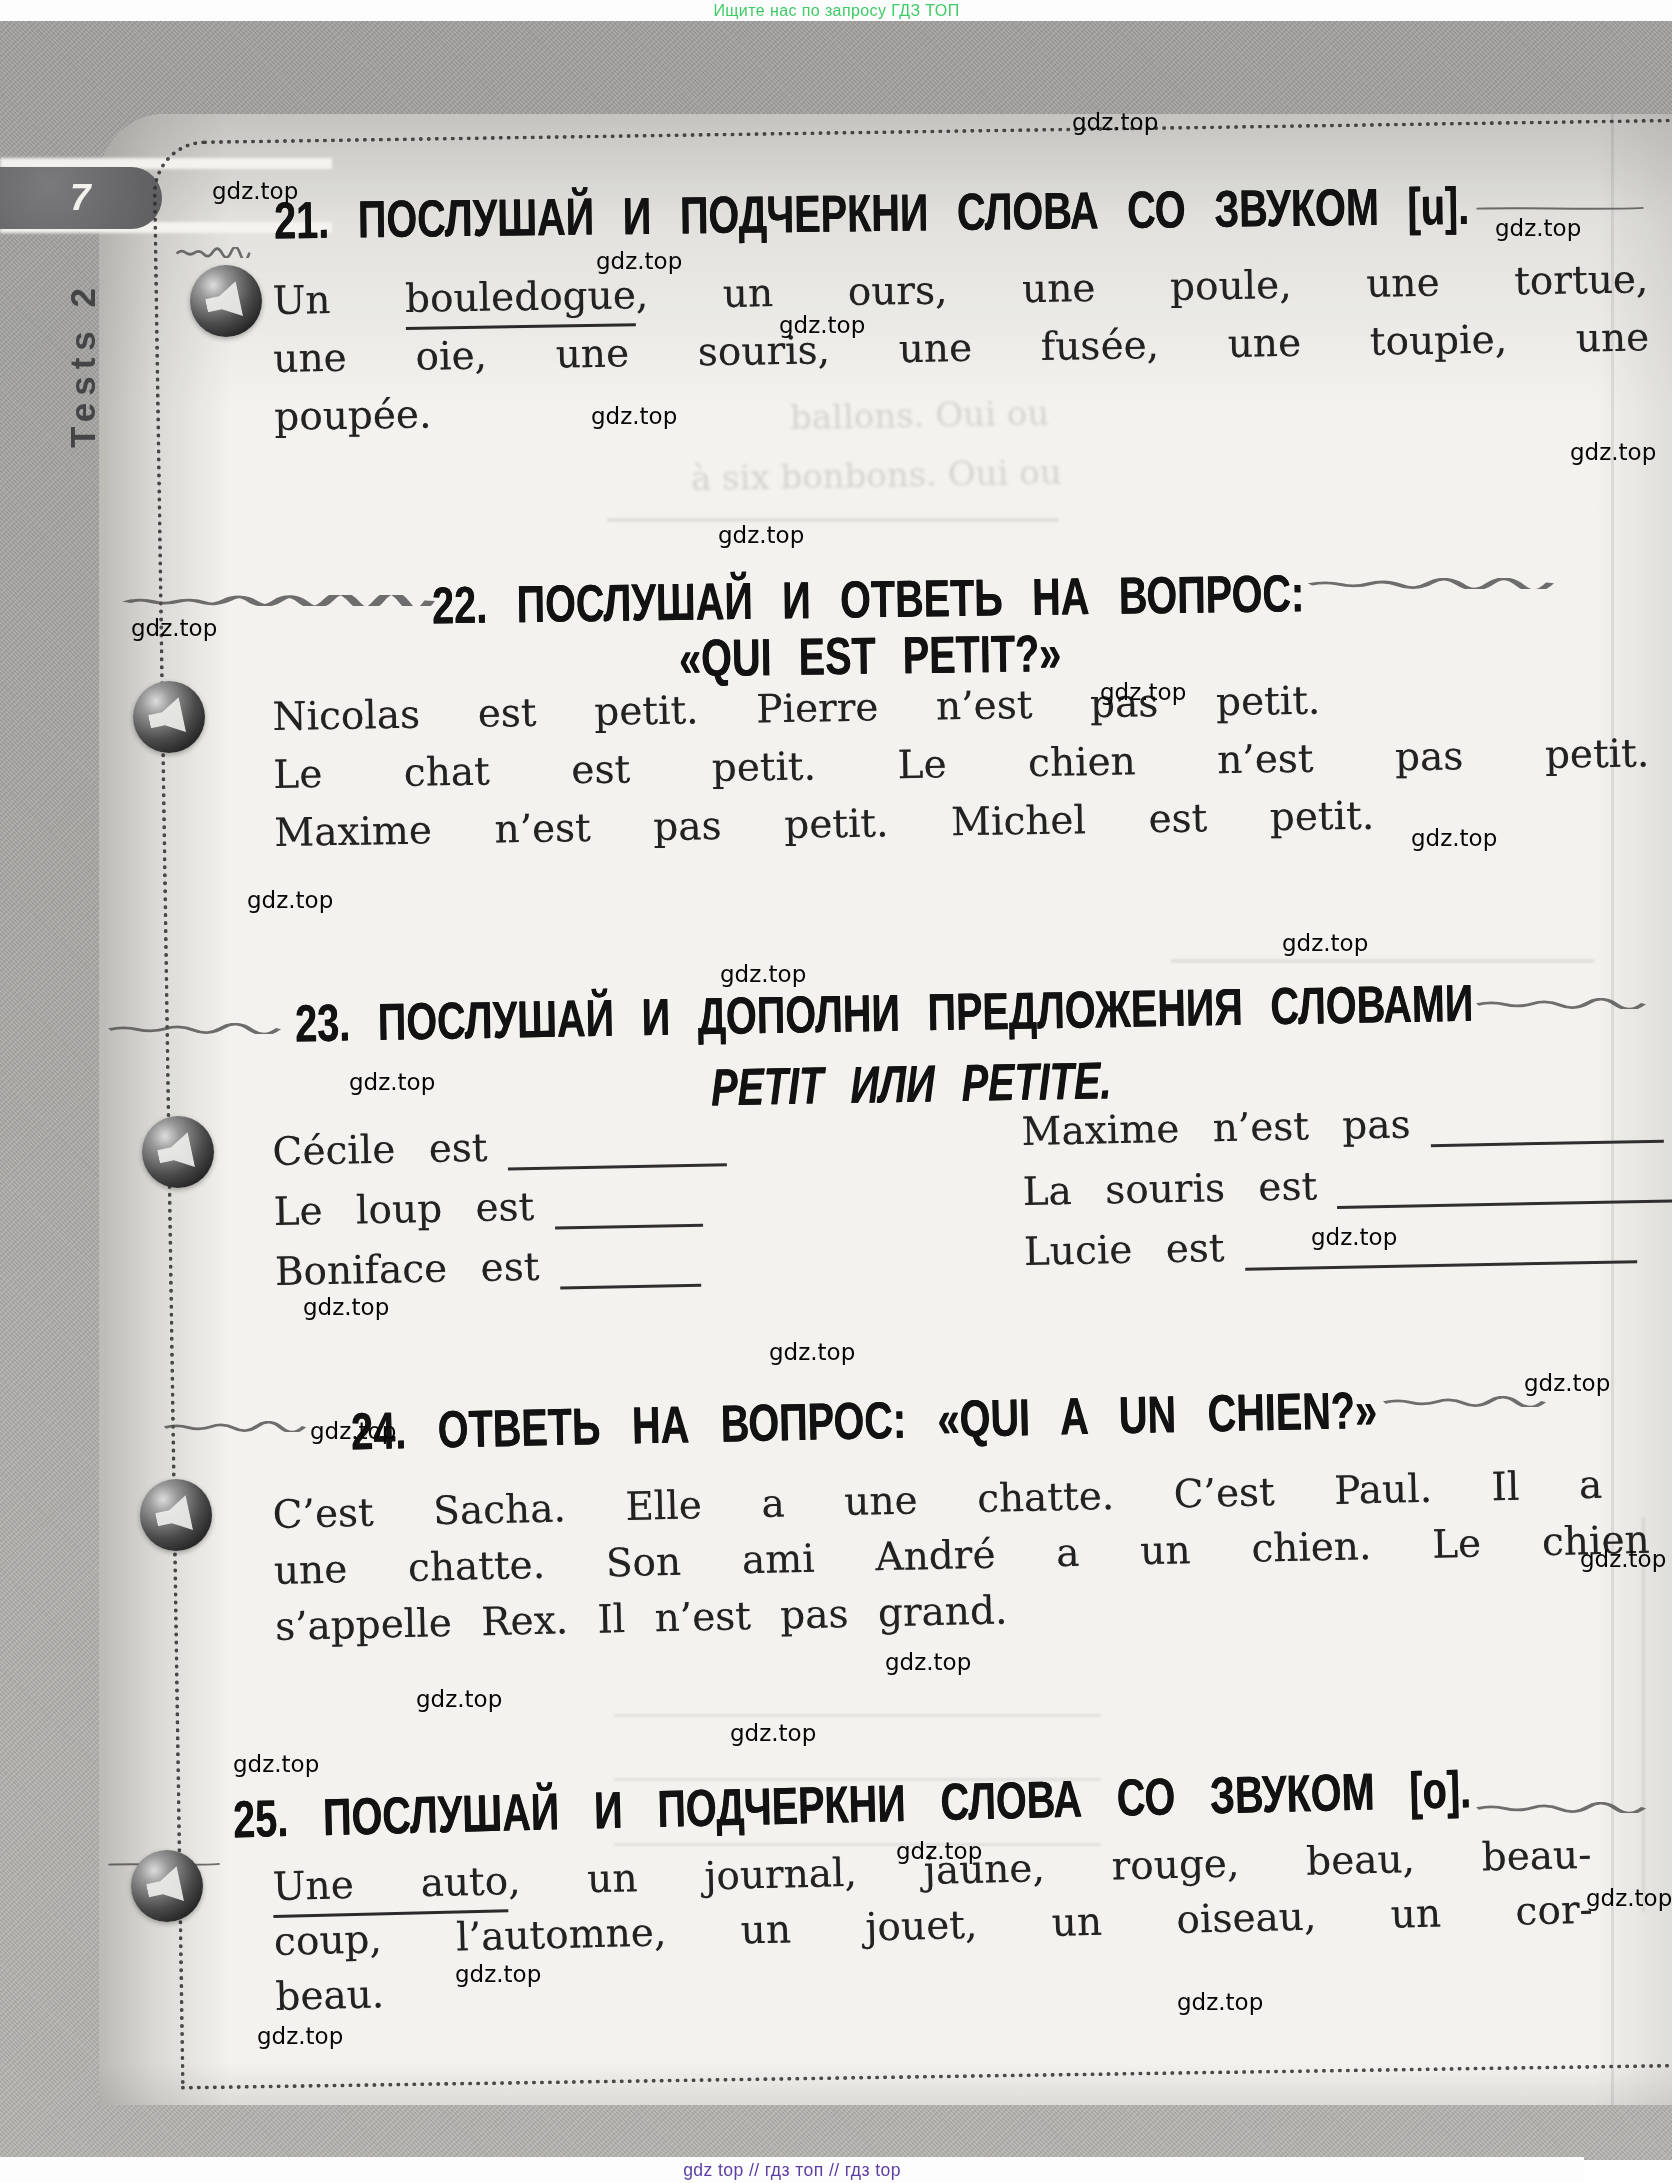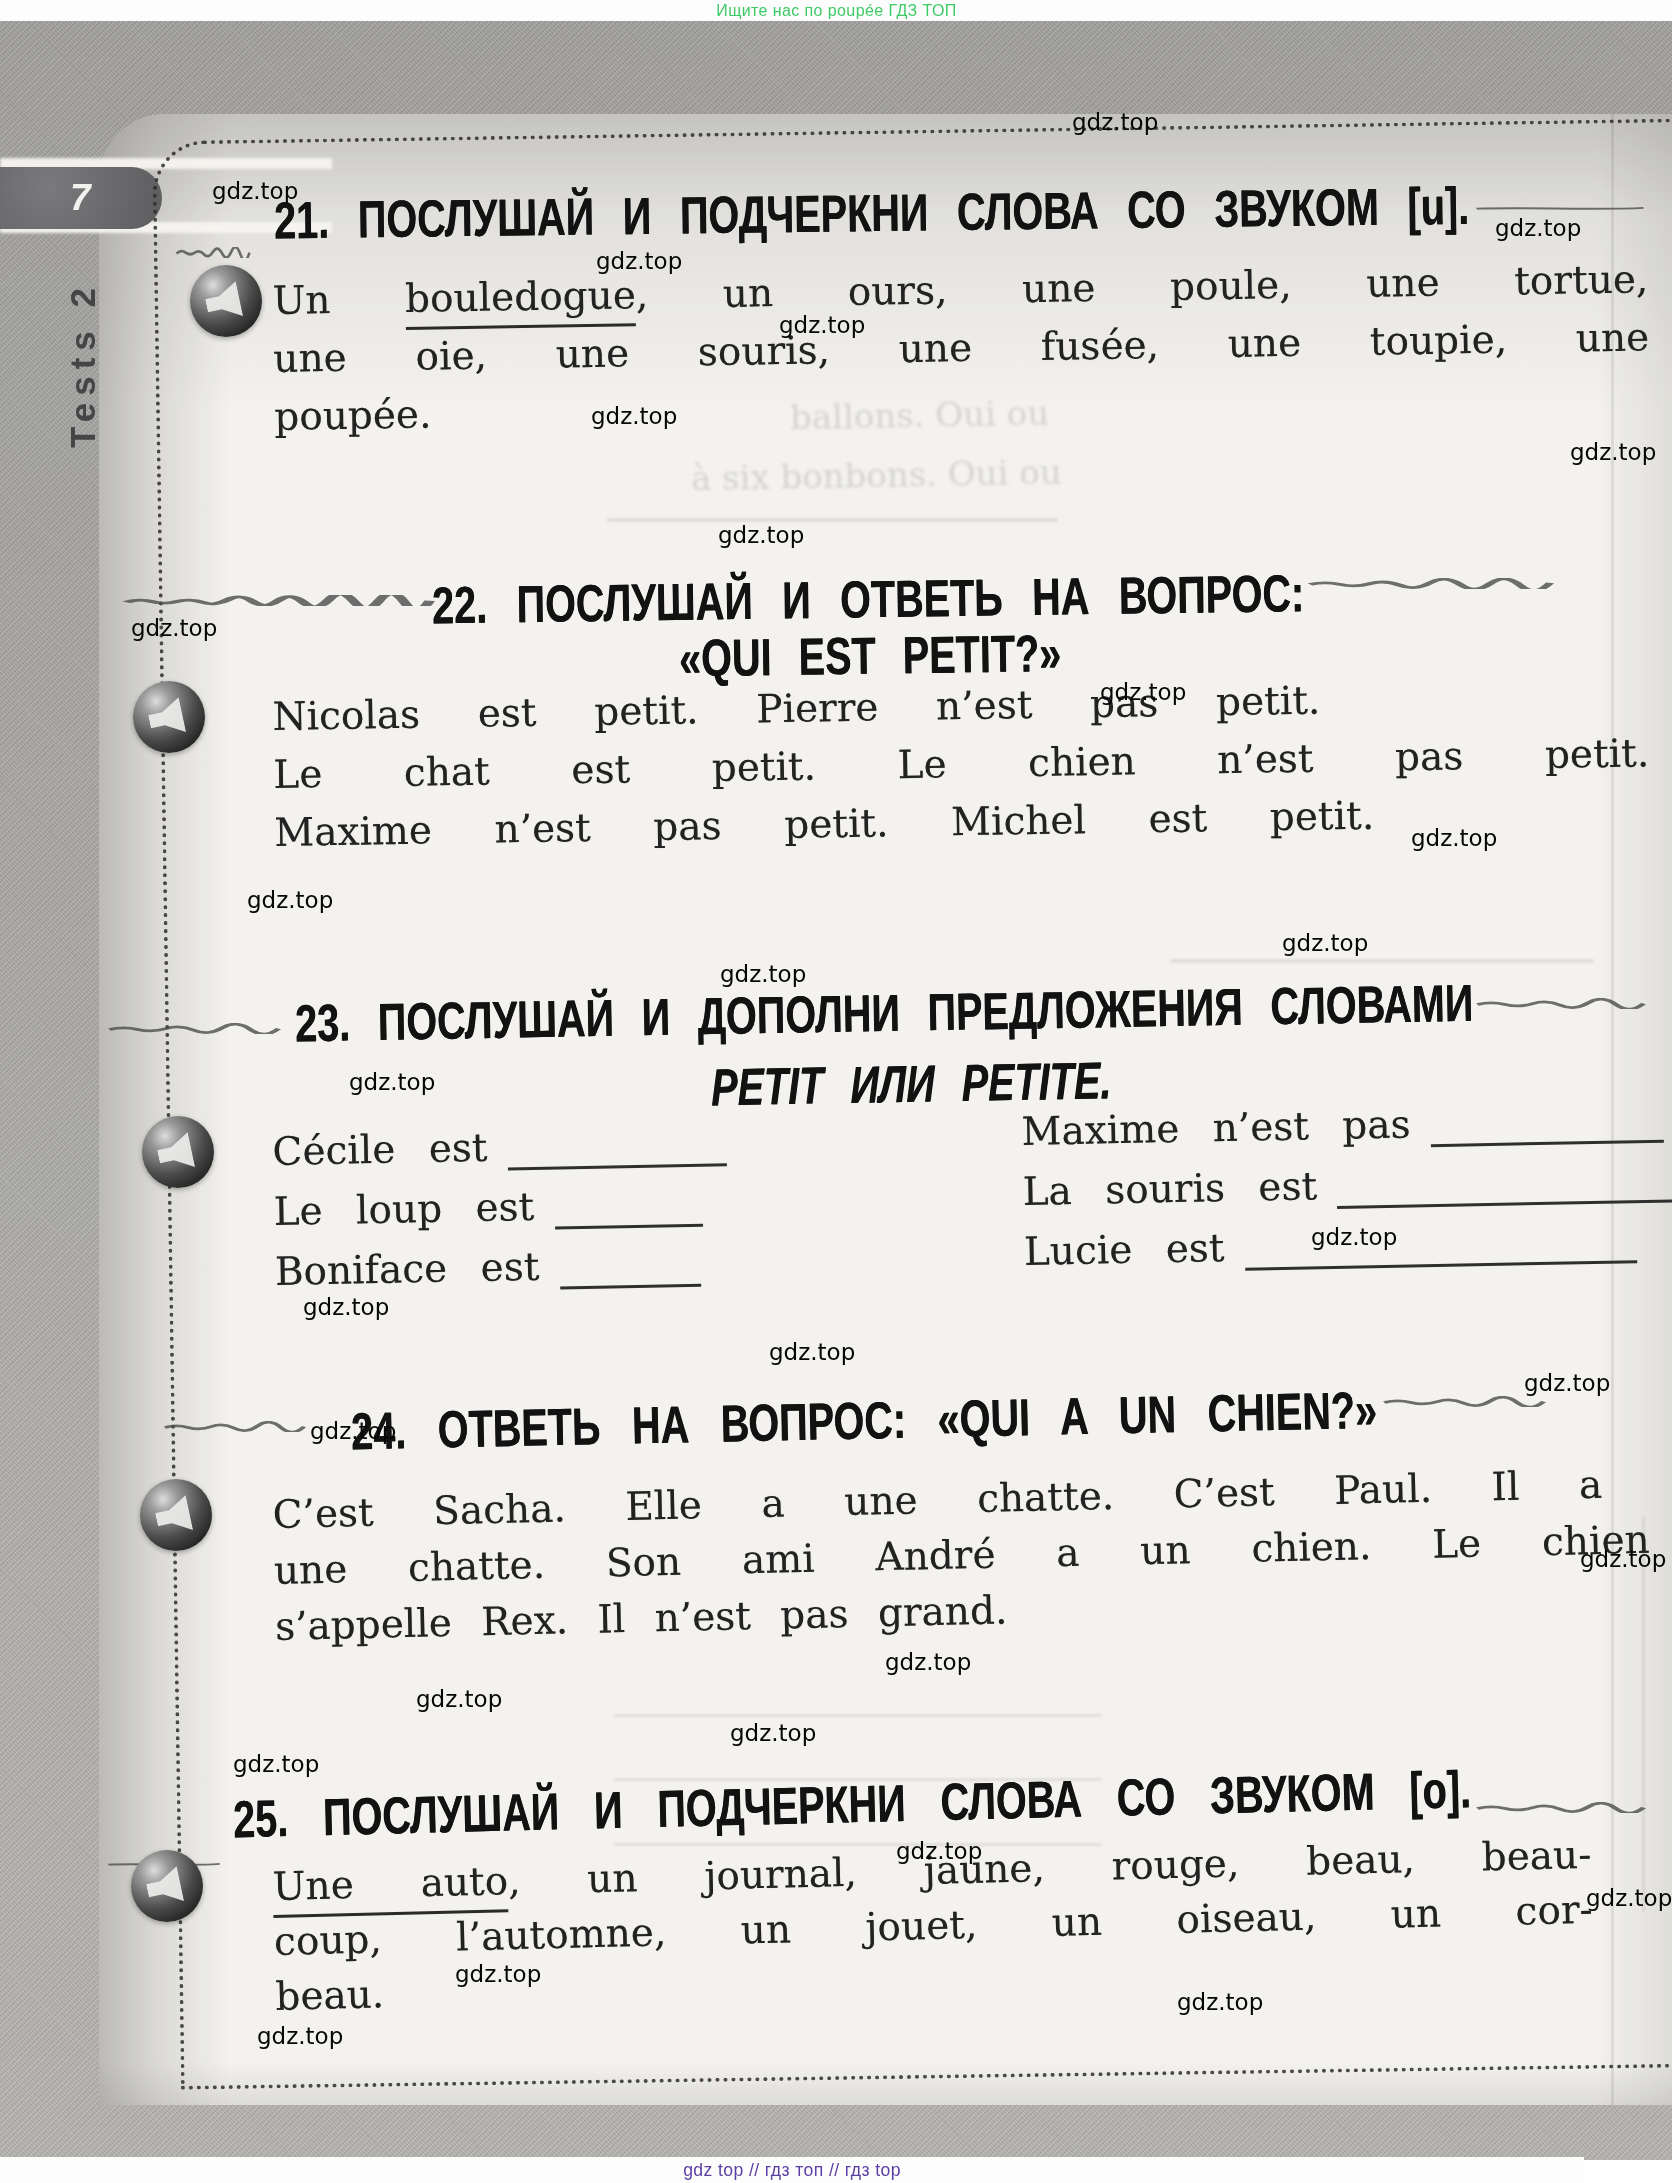--- a/index.html
+++ b/index.html
@@ -116,21 +116,21 @@
   .gline{position:absolute;background:#8e8c86;opacity:.18;filter:blur(1.1px);}
 </style>
 </head>
 <body>
 
 <div id="screen">
 
   <div class="scanbg"></div>
 
   <div class="strip-top">
-    <span class="promo-green">Ищите нас по poupée ГДЗ ТОП</span>
+    <span class="promo-green">Ищите нас по запросу ГДЗ ТОП</span>
   </div>
 
   <div class="page"></div>
   <div class="crease"></div>
 
   <div class="ghost" style="left:790px;top:395px;">ballons. Oui ou</div>
   <div class="ghost" style="left:691px;top:455px;">à six bonbons. Oui ou</div>
   <div class="gline" style="left:607px;top:518px;width:451px;height:4.2px;"></div>
   <div class="gline" style="left:1171px;top:959px;width:423px;height:3.5px;"></div>
   <div class="gline" style="left:614px;top:1714px;width:487px;height:2.8px;"></div>

